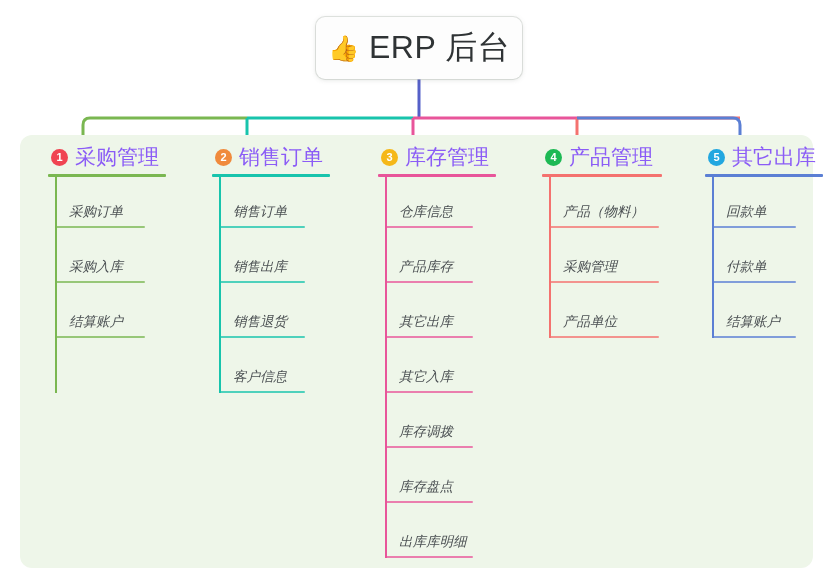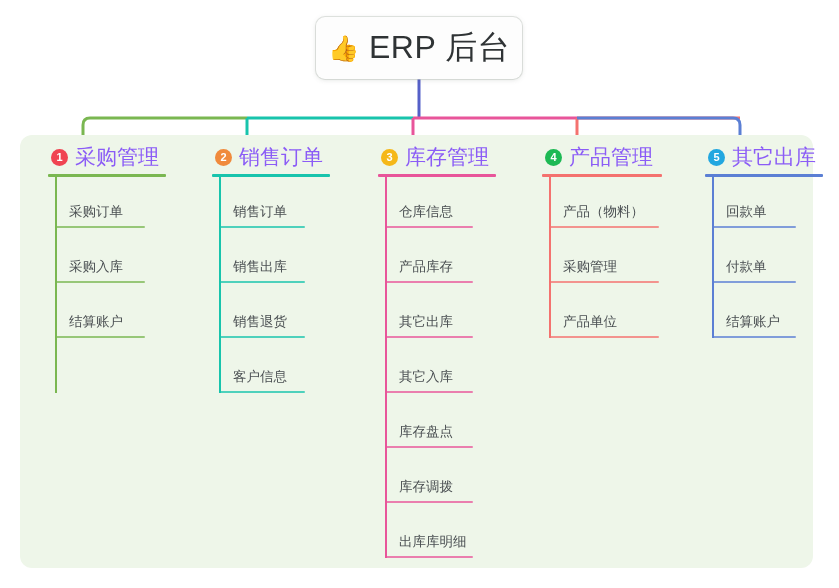--- a/index.html
+++ b/index.html
@@ -65,21 +65,21 @@
     position:absolute;left:22px;top:0;width:2px;
   }
   .item{
     position:relative;
     height:55px;
     box-sizing:border-box;
   }
   .item-label{
     position:absolute;
     left:36px;bottom:11px;
-    font-size:13.5px;color:#4a4f52;white-space:nowrap;
+    font-size:13.5px;color:#4a4f52;white-space:nowrap;font-style:italic;
   }
   .item-rule{
     position:absolute;
     left:22px;bottom:4px;
     height:2px;border-radius:1px;
   }
 </style>
 </head>
 <body>
 
@@ -173,25 +173,25 @@
           </div>
           <div class="item">
             <span class="item-label">其它出库</span>
             <div class="item-rule" style="background: rgb(232, 85, 154); width: 88px; opacity: 0.75;"></div>
           </div>
           <div class="item">
             <span class="item-label">其它入库</span>
             <div class="item-rule" style="background: rgb(232, 85, 154); width: 88px; opacity: 0.75;"></div>
           </div>
           <div class="item">
+            <span class="item-label">库存调拨</span>
+            <div class="item-rule" style="background: rgb(232, 85, 154); width: 88px; opacity: 0.75;"></div>
+          </div>
+          <div class="item">
             <span class="item-label">库存盘点</span>
-            <div class="item-rule" style="background: rgb(232, 85, 154); width: 88px; opacity: 0.75;"></div>
-          </div>
-          <div class="item">
-            <span class="item-label">库存调拨</span>
             <div class="item-rule" style="background: rgb(232, 85, 154); width: 88px; opacity: 0.75;"></div>
           </div>
           <div class="item">
             <span class="item-label">出库库明细</span>
             <div class="item-rule" style="background: rgb(232, 85, 154); width: 88px; opacity: 0.75;"></div>
           </div>
         </div>
       </div>
       <div class="col" style="left: 527px; width: 160px;">
         <div class="col-head">

